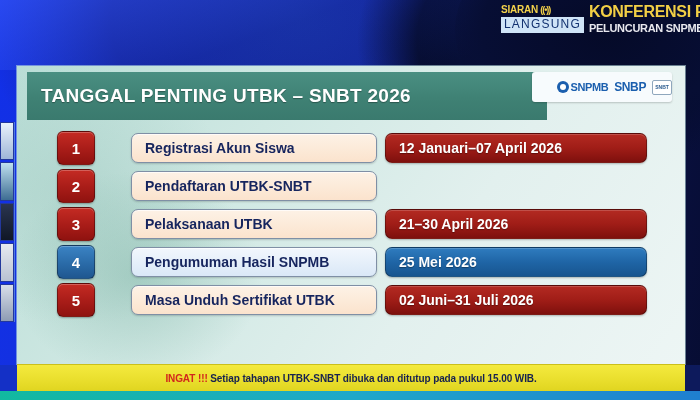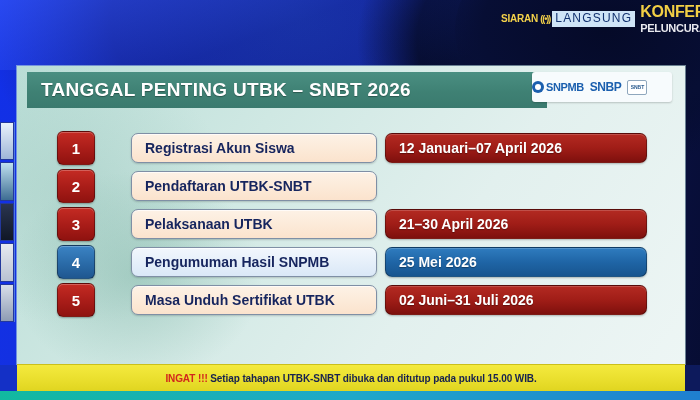--- a/index.html
+++ b/index.html
@@ -26,21 +26,21 @@
     position:absolute;left:455px;top:-75px;width:300px;height:210px;border-radius:50%;
     background:radial-gradient(ellipse at center, #050a28 0%, #070e34 58%, rgba(7,14,52,0) 76%);
   }
 
   
   .live-banner{
     position:absolute;right:0;top:2px;width:205px;height:34px;
     display:flex;align-items:center;gap:5px;padding-left:6px;
     box-sizing:border-box;
   }
-  .siaran-block{display:flex;flex-direction:row;gap:2px;align-items:stretch;flex:0 0 auto;}
+  .siaran-block{display:flex;flex-direction:column;gap:2px;align-items:stretch;flex:0 0 auto;}
   .siaran-top{
     display:flex;align-items:center;gap:2px;
     font-size:10px;font-weight:bold;color:#f4d24a;letter-spacing:-.2px;
     line-height:1;white-space:nowrap;
   }
   .wave-ico{display:inline-block;color:#f4d24a;font-size:9px;font-weight:bold;letter-spacing:-1px;}
   .langsung-chip{
     background:#cfe4f7;color:#12316f;font-size:12px;font-weight:normal;
     letter-spacing:1.2px;text-align:center;padding:1px 3px;line-height:1.1;
     white-space:nowrap;
@@ -73,34 +73,34 @@
     position:absolute;left:17px;top:66px;width:668px;height:330px;
     background:
       radial-gradient(ellipse 180px 150px at 120px 210px, rgba(120,175,160,.45) 0%, rgba(160,200,190,0) 70%),
       radial-gradient(ellipse 220px 180px at 60px 130px, rgba(150,195,185,.40) 0%, rgba(160,200,190,0) 72%),
       linear-gradient(125deg,#b9ddd6 0%,#cfe8e3 32%,#e2f0ee 62%,#eef6f5 100%);
     box-shadow:0 0 0 1px rgba(190,225,225,.55);
     overflow:hidden;
   }
 
   .slide-titlebar{
-    position:absolute;left:10px;top:6px;width:520px;height:36px;
+    position:absolute;left:10px;top:6px;width:520px;height:48px;
     background:linear-gradient(180deg,#4a8f82 0%,#3f8174 55%,#3a7a6e 100%);
     display:flex;align-items:center;
   }
   .slide-title{
     color:#ffffff;font-size:19px;font-weight:bold;letter-spacing:.3px;
     padding-left:14px;white-space:nowrap;
     text-shadow:0 1px 1px rgba(0,0,0,.32);
   }
 
   .logo-bar{
     position:absolute;right:13px;top:6px;width:140px;height:30px;
     background:#f7fbfd;border-radius:3px;
-    display:flex;align-items:center;justify-content:flex-start;gap:6px;
+    display:flex;align-items:center;justify-content:flex-end;gap:6px;
     box-shadow:0 1px 2px rgba(0,0,0,.2);
   }
   .lg{display:flex;align-items:center;gap:2px;}
   .lg-mark{
     width:12px;height:12px;border-radius:50%;
     background:#1b5fae;display:flex;align-items:center;justify-content:center;
   }
   .lg-mark i{display:block;width:6px;height:6px;border-radius:50%;background:#fff;font-style:normal;}
   .lg-txt{font-size:11px;font-weight:bold;color:#1b5fae;letter-spacing:-.4px;line-height:1;}
   .lg-txt.snbp{color:#1b5fae;font-size:12px;}

